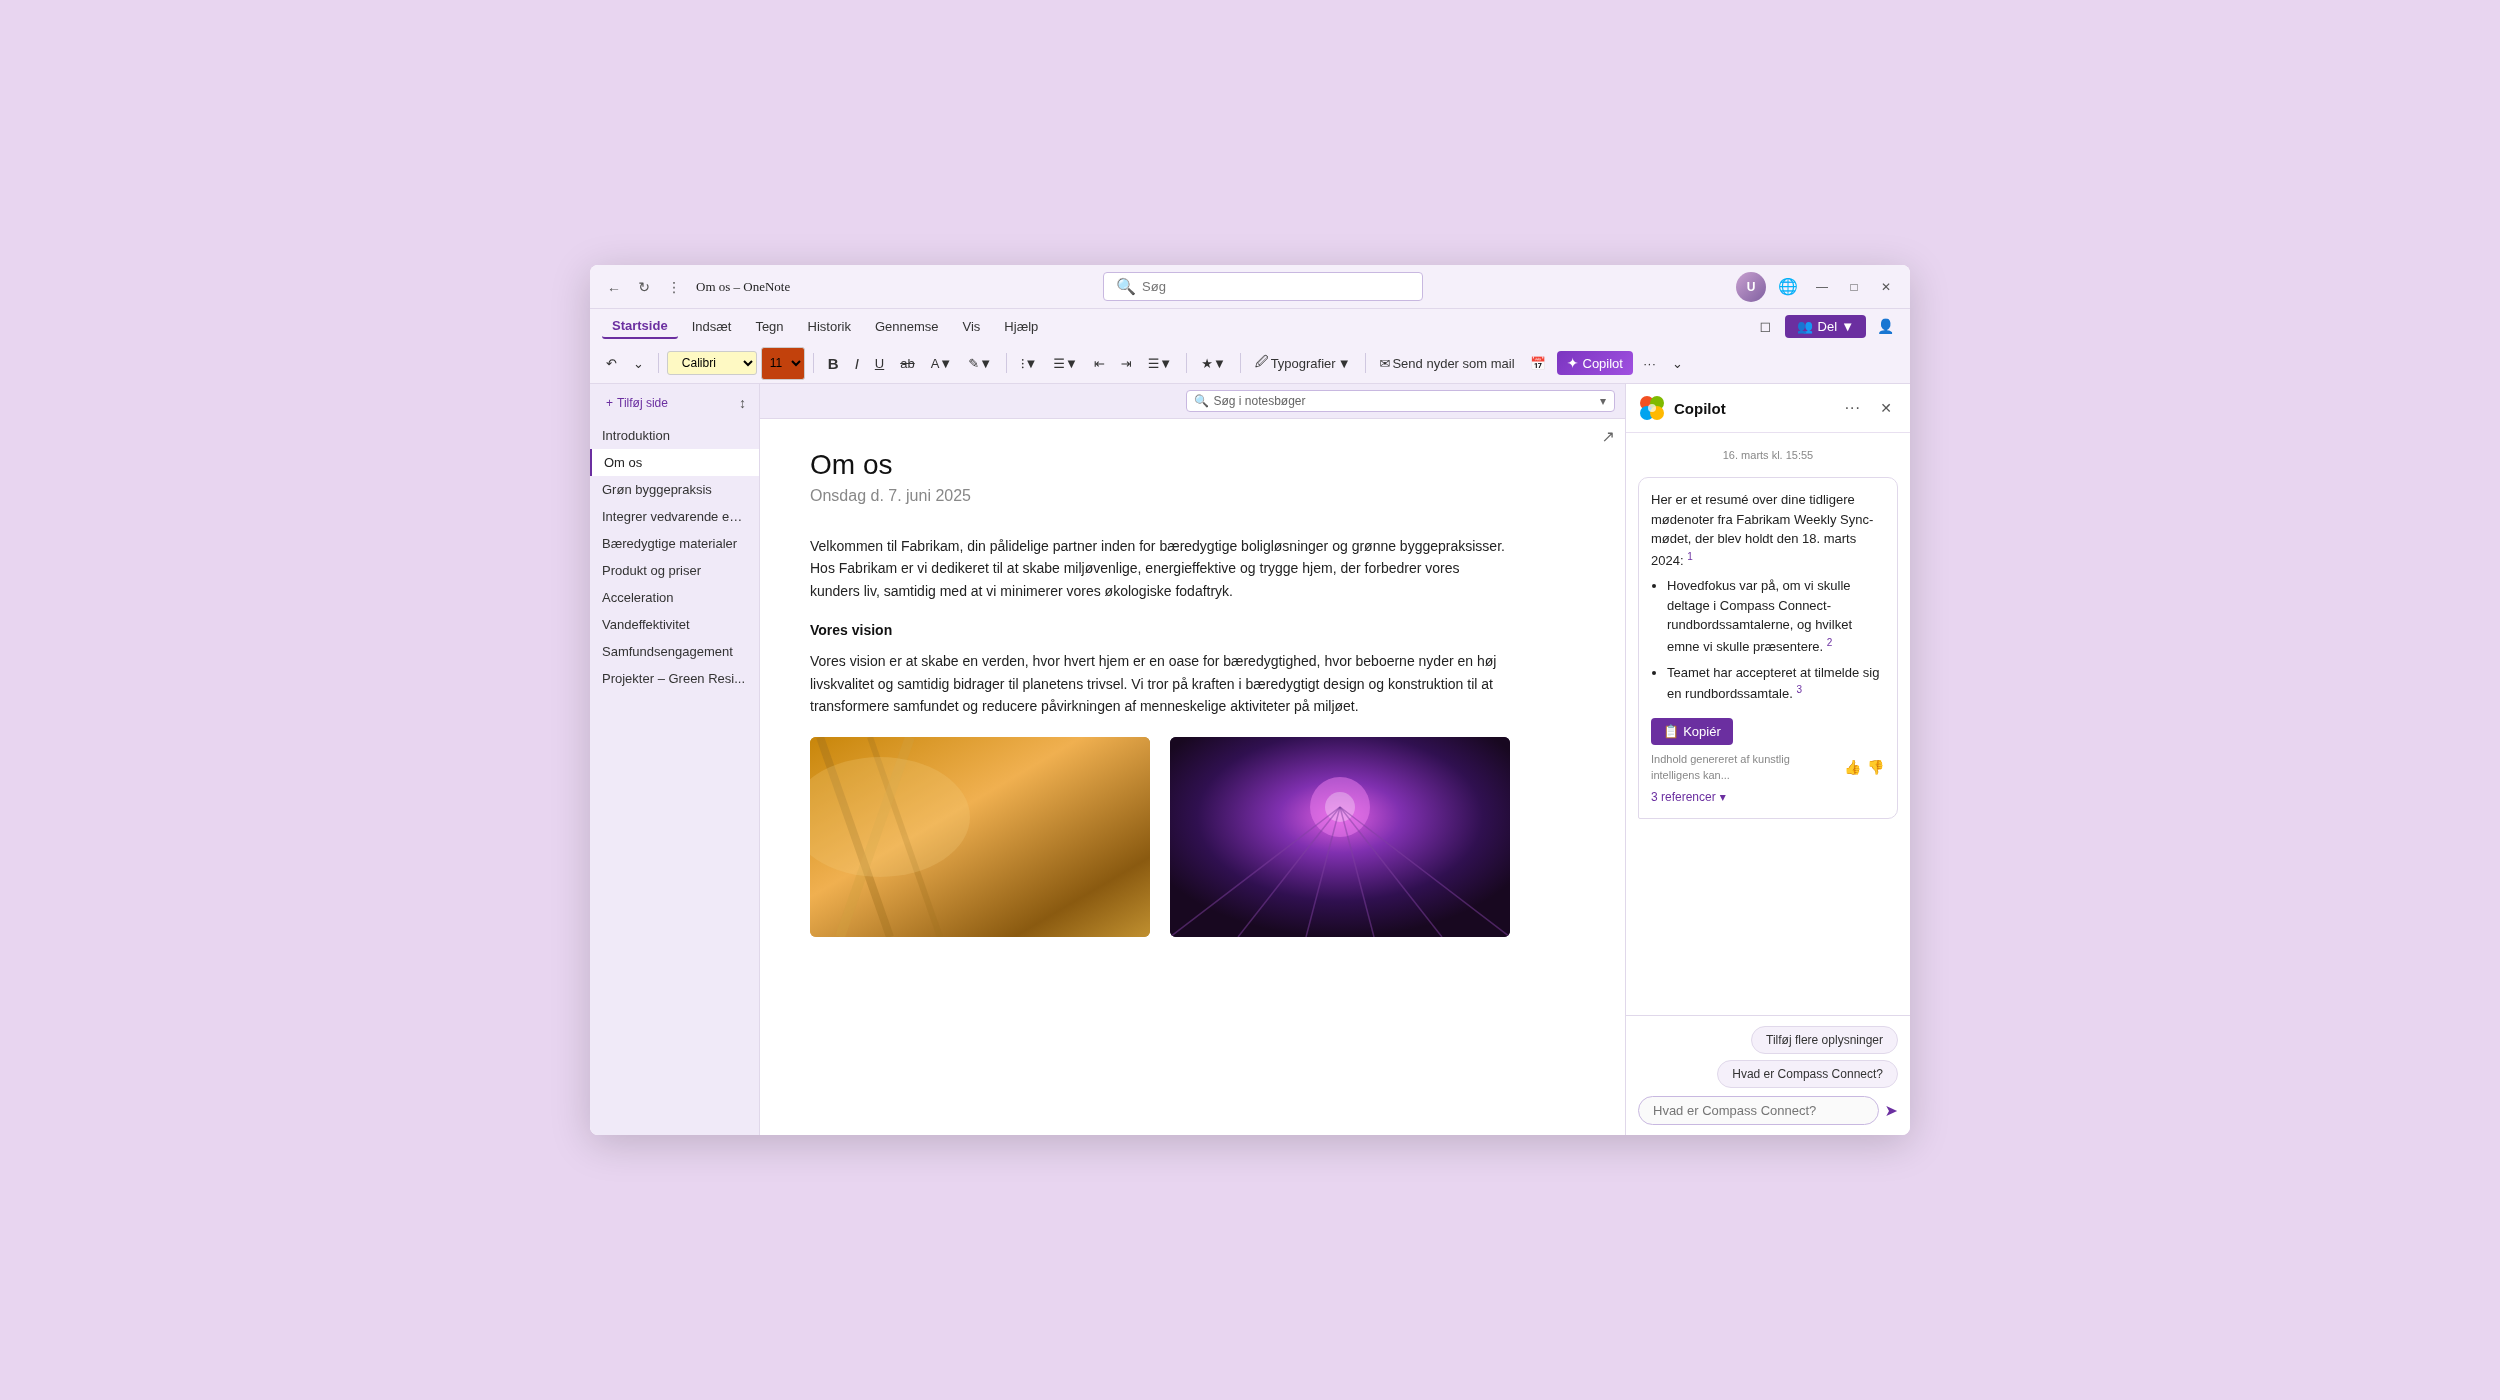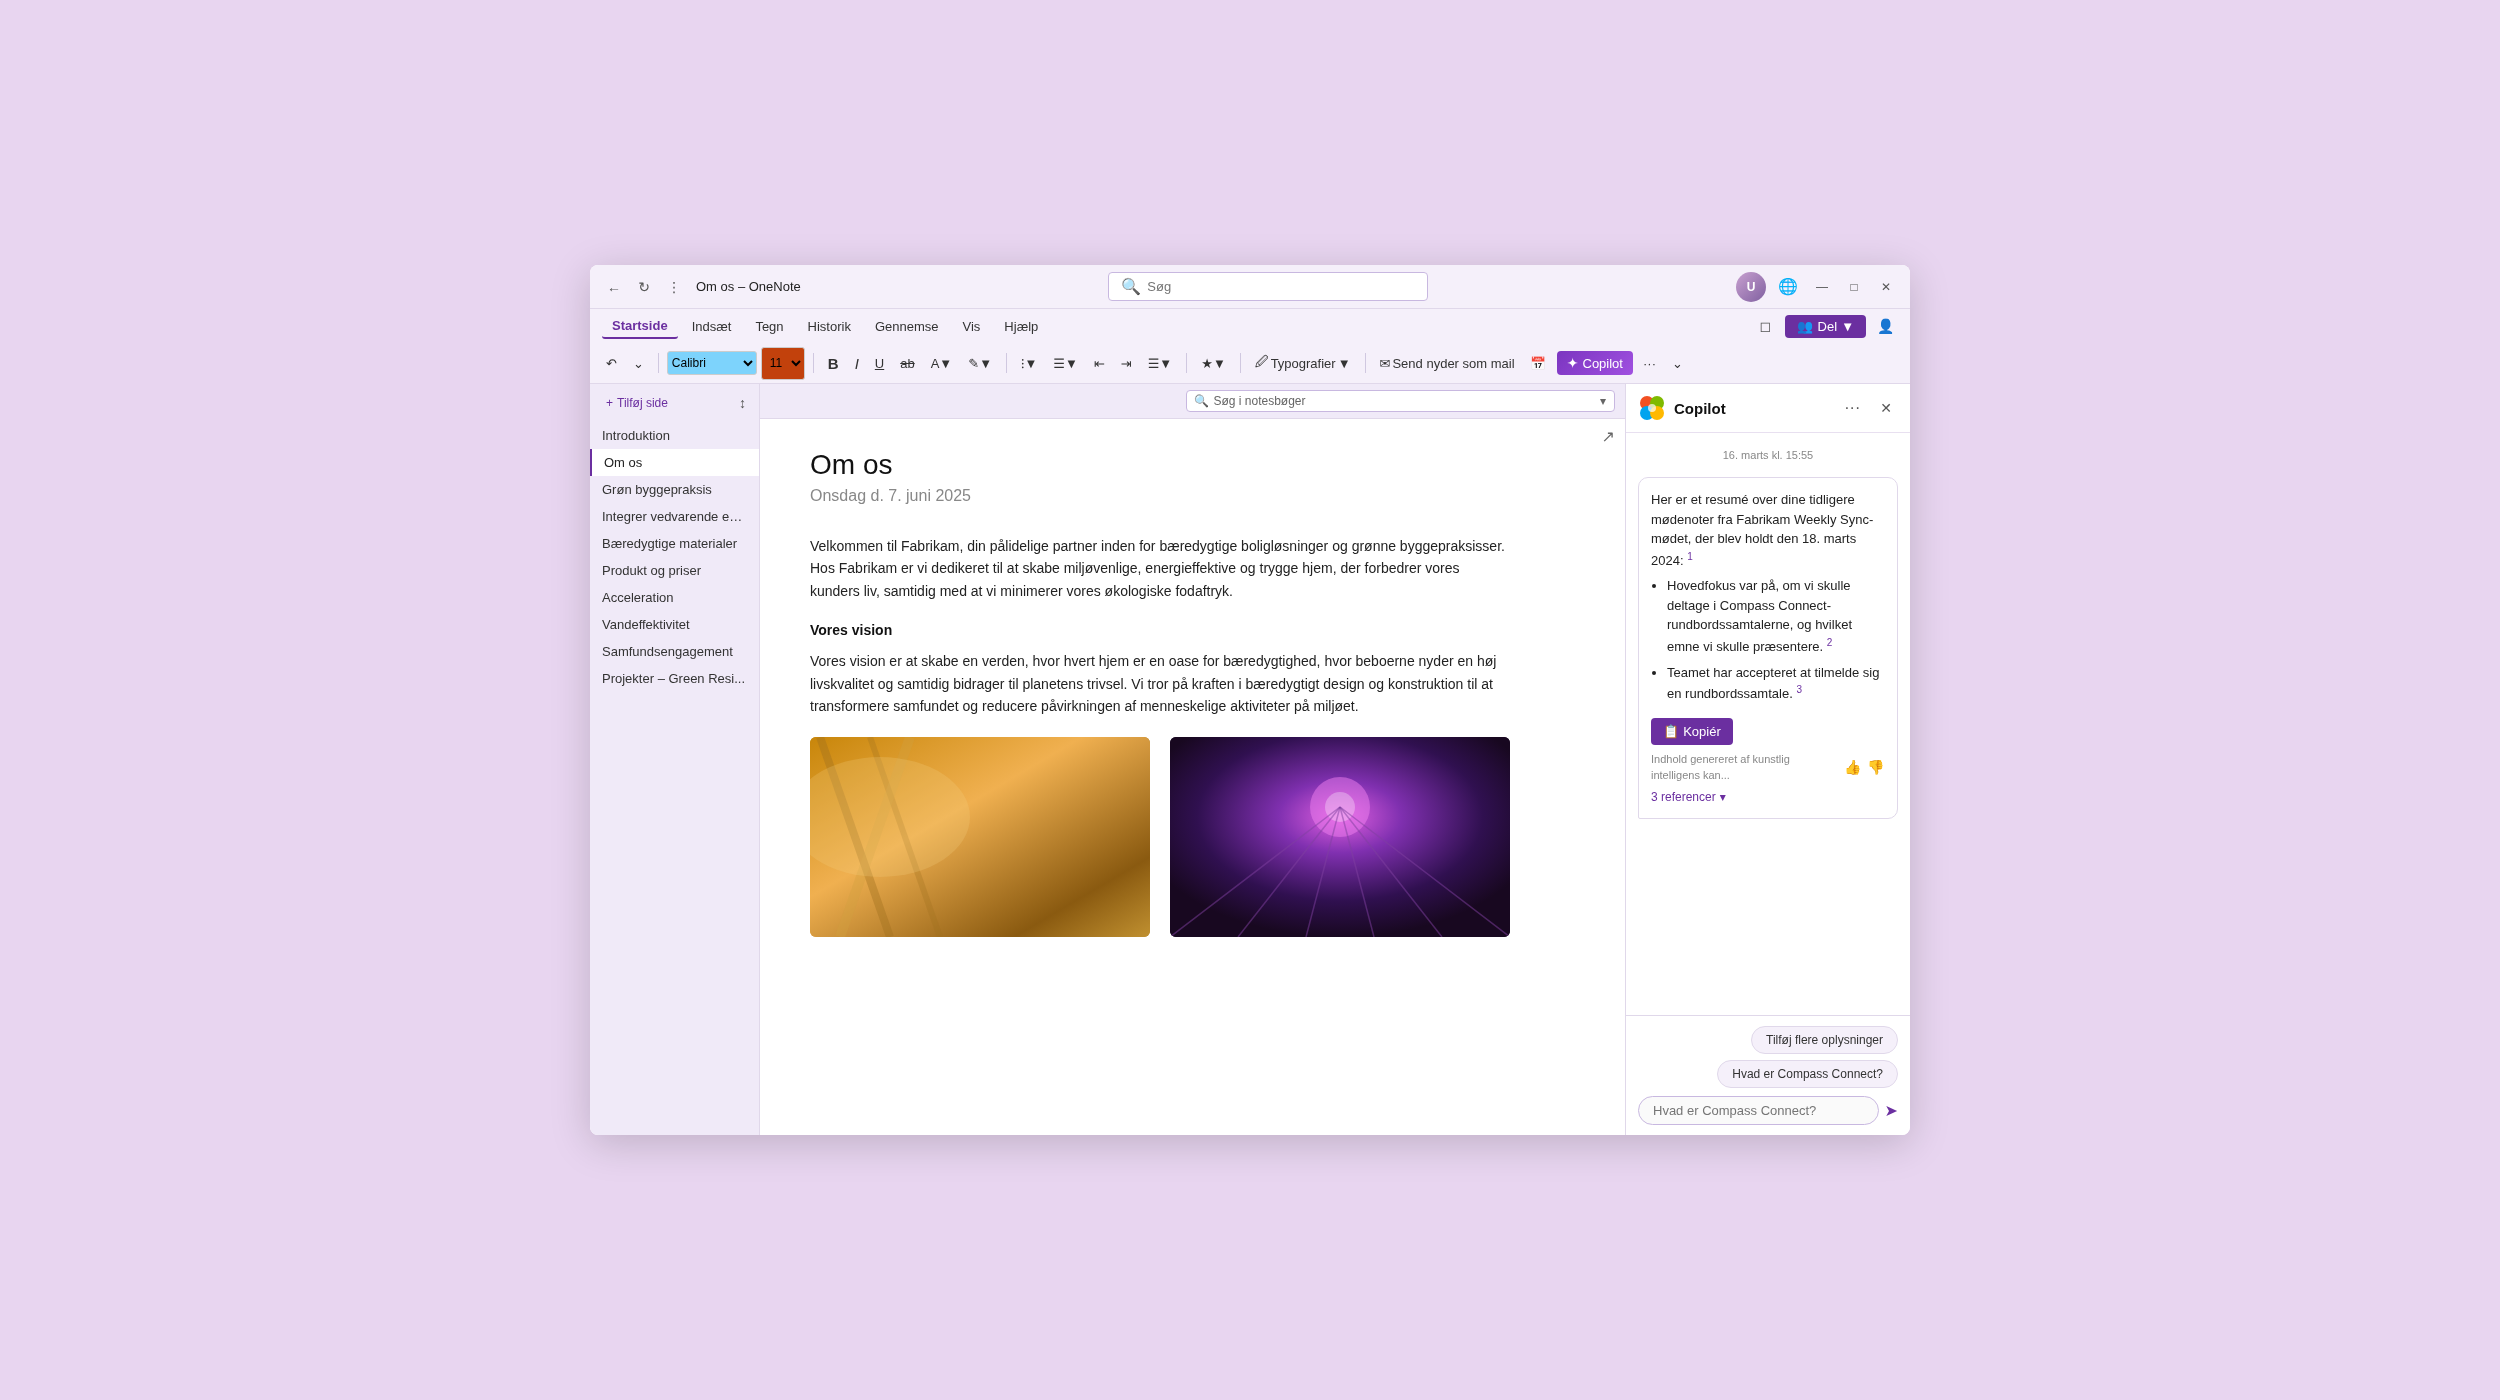--- a/index.html
+++ b/index.html
@@ -51,20 +51,21 @@
       justify-content: center;
       font-size: 14px;
       color: #555;
       border-radius: 3px;
     }
     .title-text {
       font-size: 13px;
       color: #222;
       font-weight: 400;
       margin-left: 4px;
+      font-family: Liberation Serif, serif;
     }
     .title-search {
       flex: 1;
       display: flex;
       justify-content: center;
     }
     .search-box {
       display: flex;
       align-items: center;
       background: #fff;
@@ -188,23 +189,23 @@
       font-size: 13px;
       color: #333;
       gap: 2px;
       white-space: nowrap;
     }
     .tb-btn.bold { font-weight: bold; font-size: 15px; }
     .tb-btn.italic { font-style: italic; font-size: 15px; }
     .font-select {
       border: 1px solid #ccc;
       border-radius: 3px;
-      padding: 2px 0;
+      padding: 2px 10px;
       font-size: 12px;
-      background: #7dd3fc;
+      background: #fef9c3;
       height: 24px;
       width: 90px;
     }
     .size-select {
       border: 1px solid #ccc;
       border-radius: 3px;
       padding: 2px 4px;
       font-size: 12px;
       background: #c2410c;
       height: 33px;

